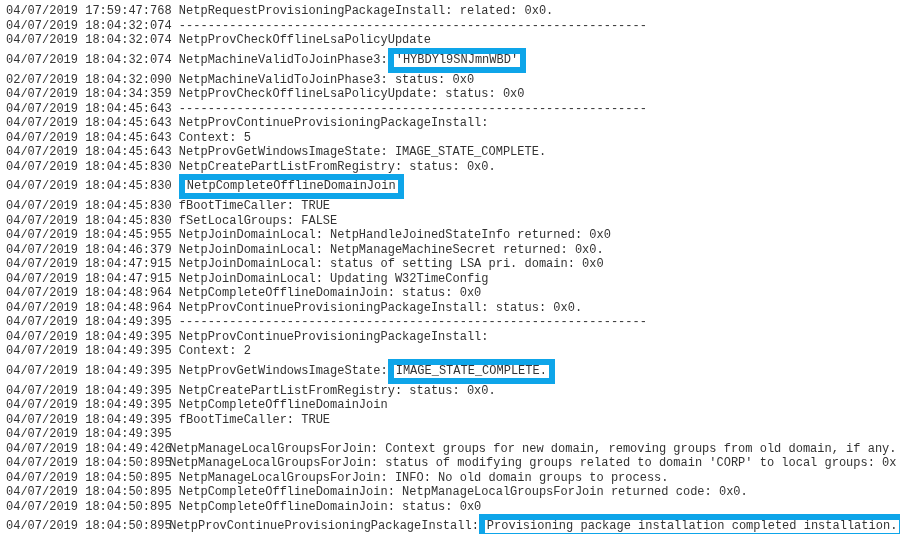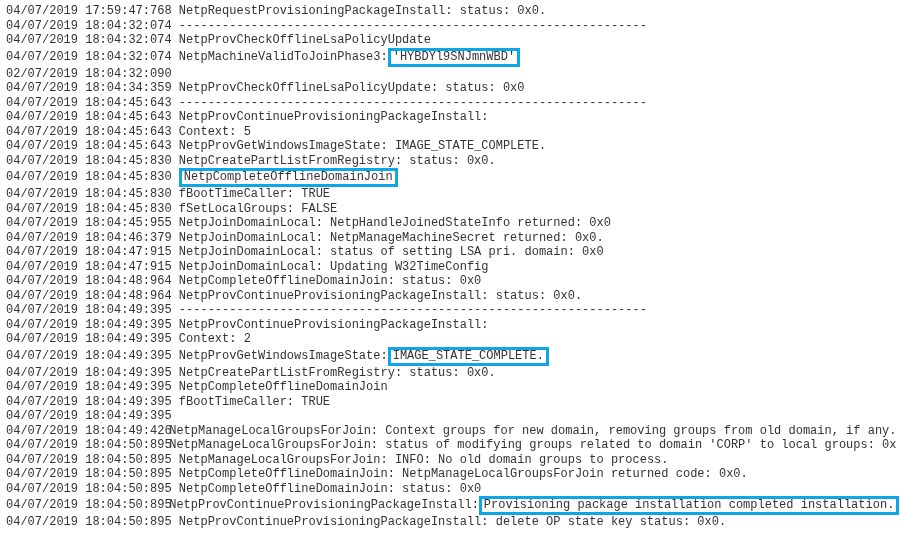--- a/index.html
+++ b/index.html
@@ -20,35 +20,35 @@
     display: flex;
     align-items: baseline;
   }
   .ts {
     display: inline-block;
     min-width: 156px;
   }
   .msg {
   }
   .hl {
-    border: 3px solid #0ea5e9;
+    border: 6px solid #0ea5e9;
     padding: 0 2px;
     display: inline-block;
     line-height: 13px;
   }
 </style>
 </head>
 <body>
 
 <div class="log" id="log-container">
-    <div class="row"><span class="ts">04/07/2019 17:59:47:768</span>&nbsp;<span class="msg">NetpRequestProvisioningPackageInstall: status: 0x0.</span></div>
+    <div class="row"><span class="ts">04/07/2019 17:59:47:768</span>&nbsp;<span class="msg">NetpRequestProvisioningPackageInstall: related: 0x0.</span></div>
     <div class="row"><span class="ts">04/07/2019 18:04:32:074</span>&nbsp;<span class="msg">-----------------------------------------------------------------</span></div>
     <div class="row"><span class="ts">04/07/2019 18:04:32:074</span>&nbsp;<span class="msg">NetpProvCheckOfflineLsaPolicyUpdate</span></div>
     <div class="row"><span class="ts">04/07/2019 18:04:32:074</span>&nbsp;<span>NetpMachineValidToJoinPhase3: </span><span class="hl">'HYBDYl9SNJmnWBD'</span><span></span></div>
-    <div class="row"><span class="ts">02/07/2019 18:04:32:090</span>&nbsp;</div>
+    <div class="row"><span class="ts">02/07/2019 18:04:32:090</span>&nbsp;<span class="msg">NetpMachineValidToJoinPhase3: status: 0x0</span></div>
     <div class="row"><span class="ts">04/07/2019 18:04:34:359</span>&nbsp;<span class="msg">NetpProvCheckOfflineLsaPolicyUpdate: status: 0x0</span></div>
     <div class="row"><span class="ts">04/07/2019 18:04:45:643</span>&nbsp;<span class="msg">-----------------------------------------------------------------</span></div>
     <div class="row"><span class="ts">04/07/2019 18:04:45:643</span>&nbsp;<span class="msg">NetpProvContinueProvisioningPackageInstall:</span></div>
     <div class="row"><span class="ts">04/07/2019 18:04:45:643</span>&nbsp;<span class="msg">            Context: 5</span></div>
     <div class="row"><span class="ts">04/07/2019 18:04:45:643</span>&nbsp;<span class="msg">NetpProvGetWindowsImageState: IMAGE_STATE_COMPLETE.</span></div>
     <div class="row"><span class="ts">04/07/2019 18:04:45:830</span>&nbsp;<span class="msg">NetpCreatePartListFromRegistry: status: 0x0.</span></div>
     <div class="row"><span class="ts">04/07/2019 18:04:45:830</span>&nbsp;<span></span><span class="hl">NetpCompleteOfflineDomainJoin</span><span></span></div>
     <div class="row"><span class="ts">04/07/2019 18:04:45:830</span>&nbsp;<span class="msg">            fBootTimeCaller: TRUE</span></div>
     <div class="row"><span class="ts">04/07/2019 18:04:45:830</span>&nbsp;<span class="msg">            fSetLocalGroups: FALSE</span></div>
     <div class="row"><span class="ts">04/07/2019 18:04:45:955</span>&nbsp;<span class="msg">NetpJoinDomainLocal: NetpHandleJoinedStateInfo returned: 0x0</span></div>

